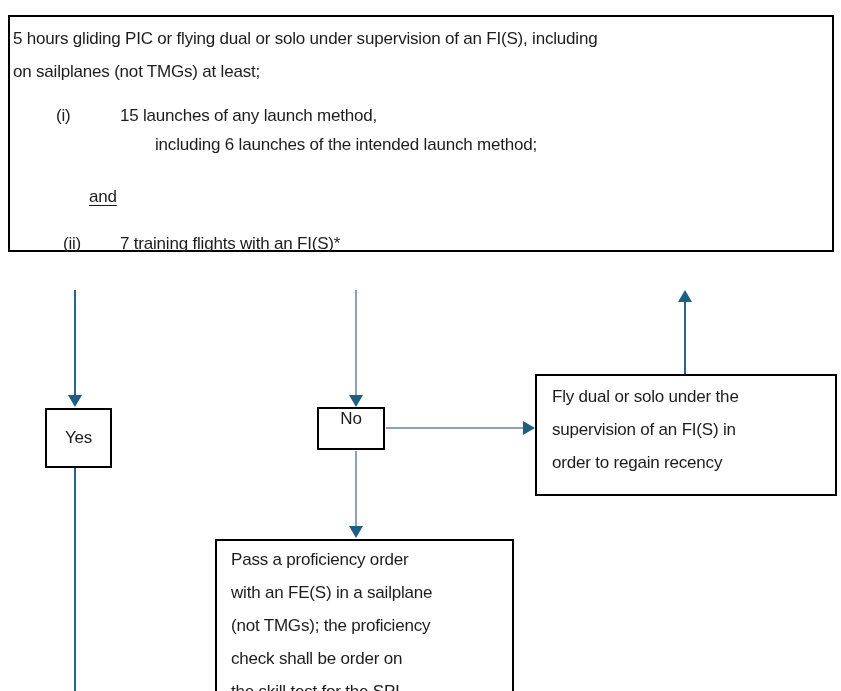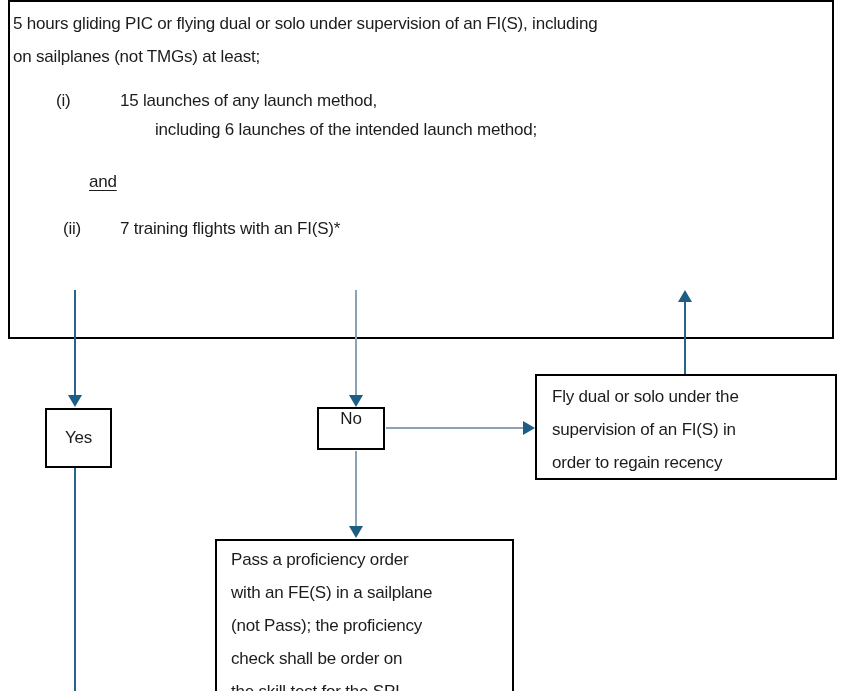--- a/index.html
+++ b/index.html
@@ -18,26 +18,26 @@
     letter-spacing: -0.2px;
   }
 
   
   .node {
     position: absolute;
     background: #ffffff;
     border: 2px solid #000000;
     box-sizing: border-box;
   }
-  #requirements-box { left: 8px; top: 0px; width: 826px; height: 339px; }
+  #requirements-box { left: 8px; top: 15px; width: 826px; height: 237px; }
   #yes-box { left: 45px; top: 408px; width: 67px; height: 60px;
              display: flex; align-items: center; justify-content: center; }
   #no-box  { left: 317px; top: 407px; width: 68px; height: 43px;
              display: flex; align-items: flex-start; justify-content: center; }
-  #regain-box { left: 535px; top: 374px; width: 302px; height: 106px; }
+  #regain-box { left: 535px; top: 374px; width: 302px; height: 122px; }
   #proficiency-box { left: 215px; top: 539px; width: 299px; height: 186px; }
 
   .boxtext { position: absolute; line-height: 33px; white-space: nowrap; }
   .multiline { white-space: normal; }
   #regain-text { left: 15px; top: 4px; width: 275px; line-height: 33px; }
   #proficiency-text { left: 14px; top: 2px; width: 275px; line-height: 33px; }
 
   .underlined { text-decoration: underline; text-underline-offset: 3px; }
 
   
@@ -111,17 +111,17 @@
     <span>Fly dual or solo under the</span><br>
     <span>supervision of an FI(S) in</span><br>
     <span>order to regain recency</span>
   </div>
 </div>
 
 <div class="node" id="proficiency-box">
   <div class="boxtext multiline" id="proficiency-text">
     <span>Pass a proficiency order</span><br>
     <span>with an FE(S) in a sailplane</span><br>
-    <span>(not Pass); the proficiency</span><br>
+    <span>(not TMGs); the proficiency</span><br>
     <span>check shall be order on</span><br>
     <span>the skill test for the SPL</span>
   </div>
 </div>
 
 </body></html>

